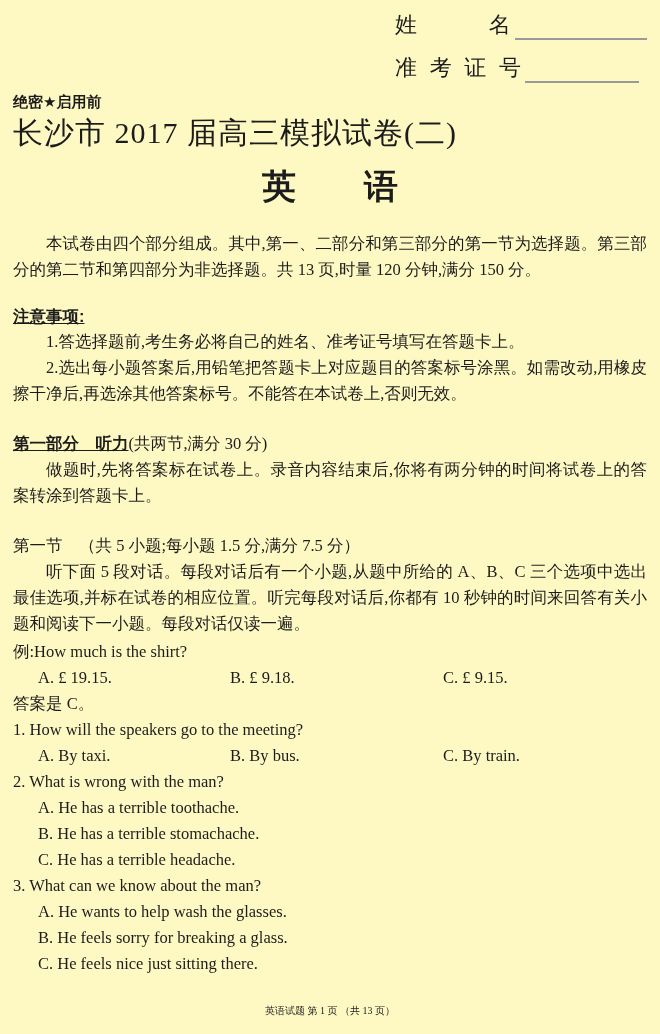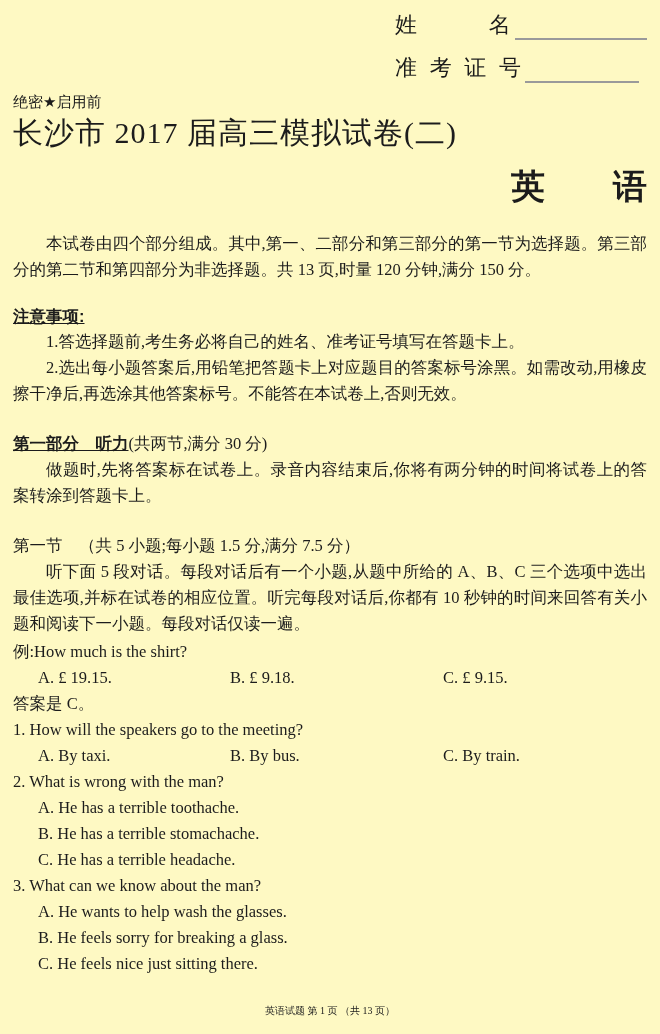--- a/index.html
+++ b/index.html
@@ -32,33 +32,33 @@
     height:28px;
     border-bottom:2px solid #9a9a9a;
     margin-left:4px;
   }
   .line-name{width:144px;}
   .line-id{width:114px;}
   
   .secrecy{
     margin-top:93px;
     font-family:"Liberation Sans","DejaVu Sans",sans-serif;
-    font-weight:normal;
+    font-weight:bold;
     font-size:15px;
     line-height:18px;
   }
   .exam-title{
     font-size:30px;
     line-height:36px;
     margin-top:4px;
     letter-spacing:1px;
     white-space:nowrap;
   }
   .subject-title{
-    text-align:right;
+    text-align:center;
     font-family:"Liberation Sans","DejaVu Sans",sans-serif;
     font-weight:bold;
     font-size:34px;
     line-height:40px;
     margin-top:15px;
   }
   
   .doc-body{font-size:16.5px;line-height:26px;}
   .cn-para{text-indent:2em;text-align:justify;margin:0;}
   .intro-para{margin-top:25px;}

